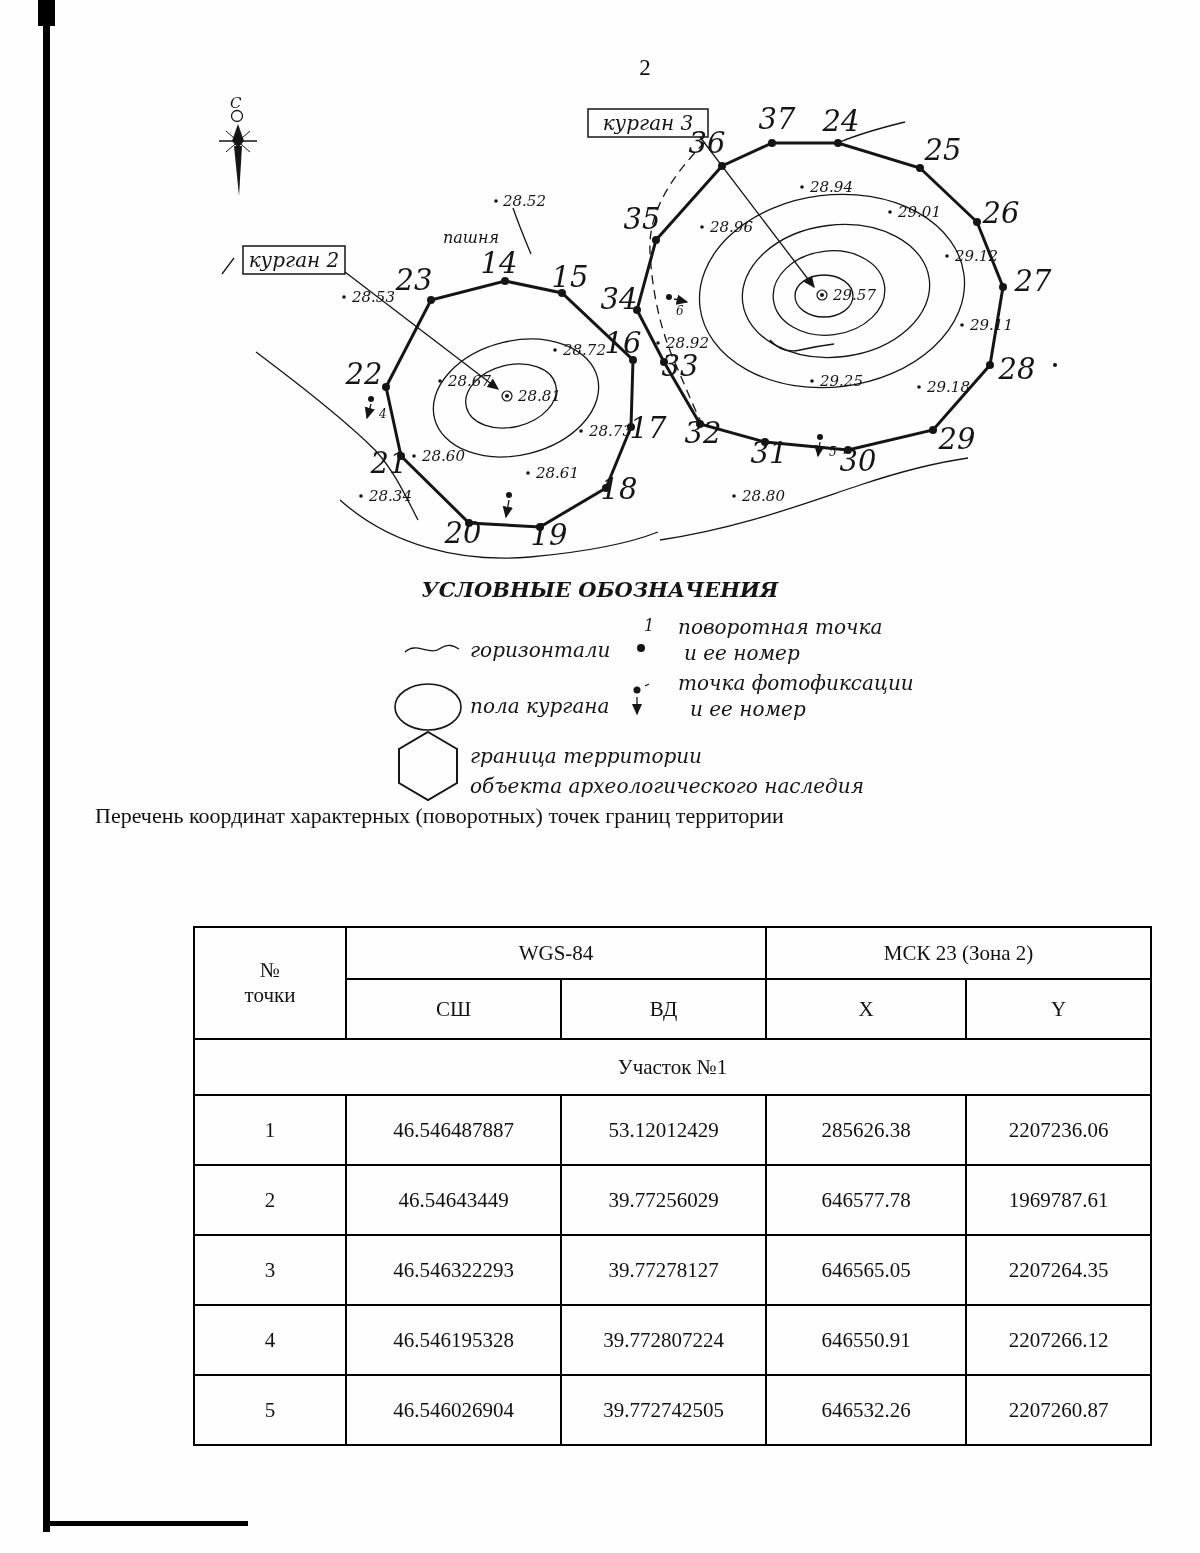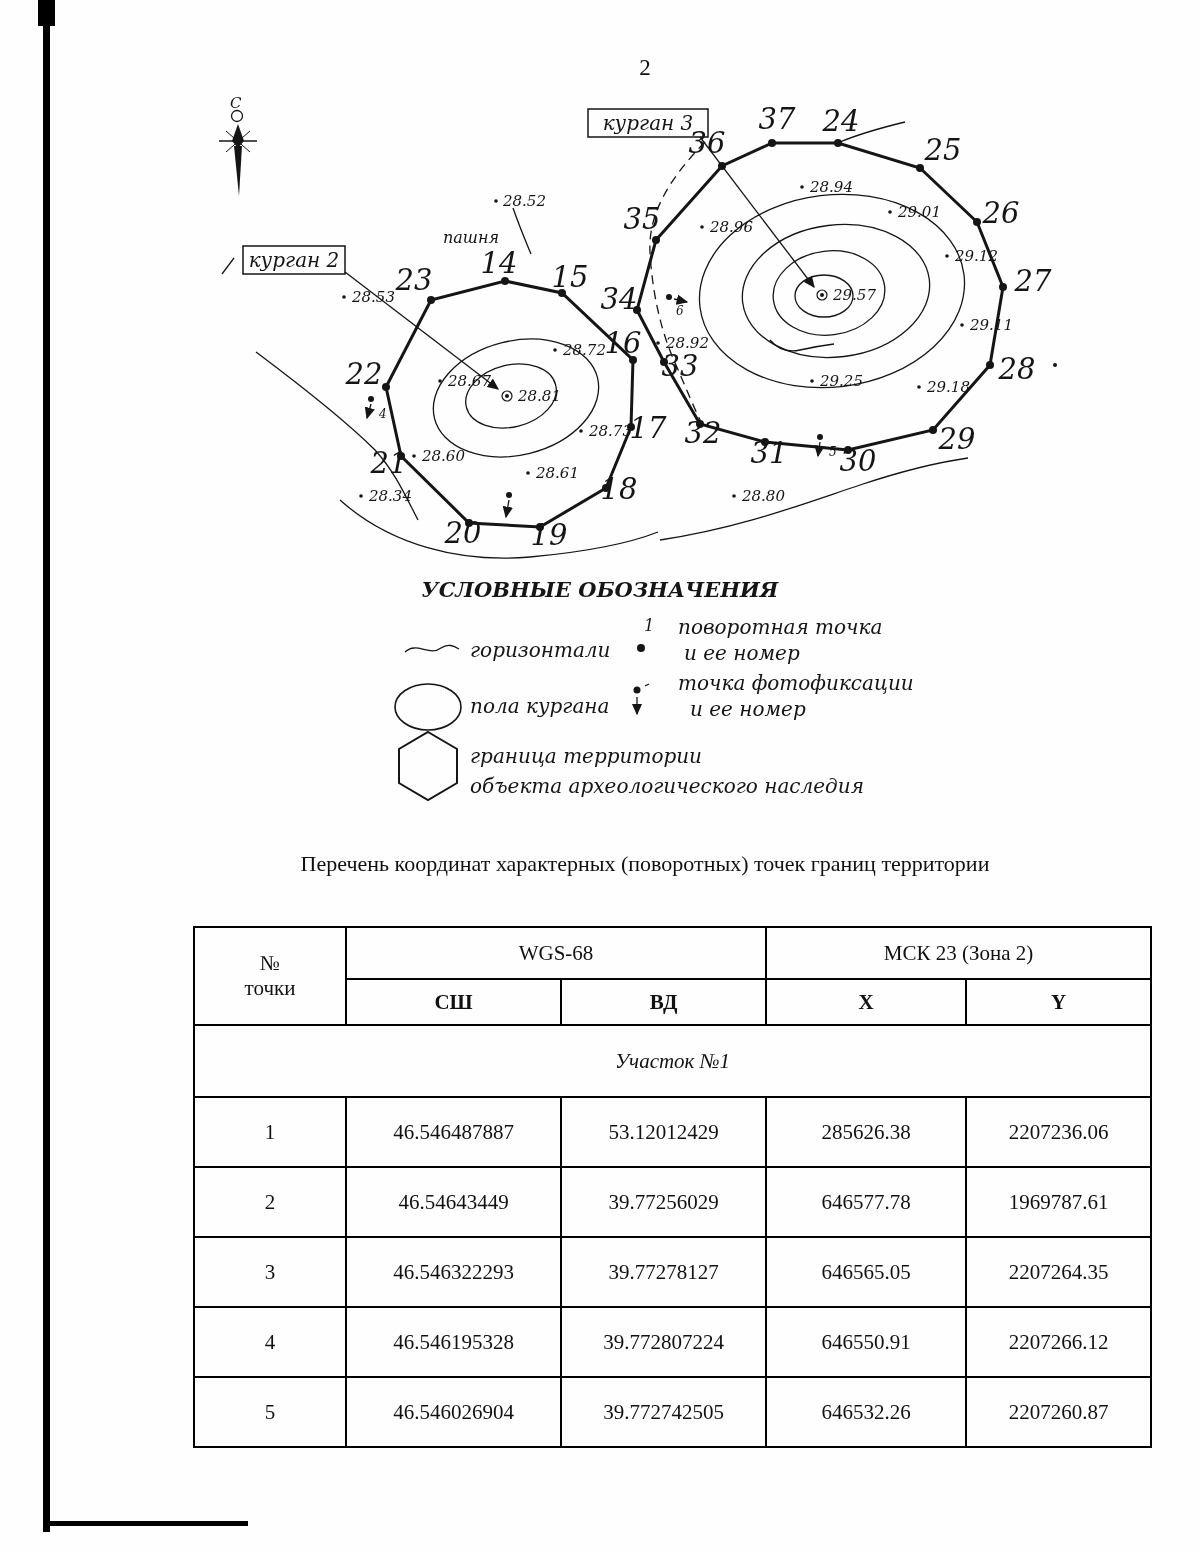--- a/index.html
+++ b/index.html
@@ -14,28 +14,28 @@
   svg text { fill:#151515; }
   .vlabel { font-family:"DejaVu Serif",serif; font-style:italic; font-size:29px; }
   .elev   { font-family:"DejaVu Serif",serif; font-style:italic; font-size:15px; }
   .tiny   { font-family:"DejaVu Serif",serif; font-style:italic; font-size:12px; }
   .mlabel { font-family:"DejaVu Serif",serif; font-style:italic; font-size:20px; }
   .legend-title { font-family:"DejaVu Serif",serif; font-style:italic; font-weight:bold; font-size:21px; }
   .legend-text  { font-family:"DejaVu Serif",serif; font-style:italic; font-size:20px; }
   .ink { stroke:#151515; fill:none; }
   .thick { stroke-width:3; }
   .thin  { stroke-width:1.3; }
-  .title-block { position:absolute; top:848px; left:95px; width:1100px; text-align:center;
+  .title-block { position:absolute; top:800px; left:95px; width:1100px; 
     font-size:22px; line-height:1.45; }
   .coords-table { position:absolute; left:193px; top:926px; border-collapse:collapse;
     font-size:21px; }
   .coords-table td { border:2px solid #000; text-align:center; vertical-align:middle; padding:0 4px; }
   .coords-table .h1 { height:52px; }
-  .coords-table .h2 { height:46px;font-weight:bold; }
-  .coords-table .sec { height:72px;font-style:italic; }
+  .coords-table .h2 { height:60px; }
+  .coords-table .sec { height:56px; }
   .coords-table .dr  { height:70px; }
   .w-num { width:142px; } .w-sh { width:205px; } .w-vd { width:195px;margin-top:31px; }
   .w-x { width:190px; } .w-y { width:175px; }
 </style>
 </head>
 <body>
 
 <div class="page">
 
   <div class="scan-mark" style="left:43px; top:0; width:7px; height:1532px;"></div>
@@ -245,21 +245,21 @@
     <div>Перечень координат характерных (поворотных) точек границ территории</div>
   </div>
 
   <table class="coords-table">
     <tbody>
       <tr class="h1">
         <td class="w-num" rowspan="2">
           <div>№</div>
           <div>точки</div>
         </td>
-        <td colspan="2">WGS-68</td>
+        <td colspan="2">WGS-84</td>
         <td colspan="2">МСК 23 (Зона 2)</td>
       </tr>
       <tr class="h2">
         <td class="w-sh">СШ</td>
         <td class="w-vd">ВД</td>
         <td class="w-x">X</td>
         <td class="w-y">Y</td>
       </tr>
       <tr class="sec">
         <td colspan="5">Участок №1</td>

